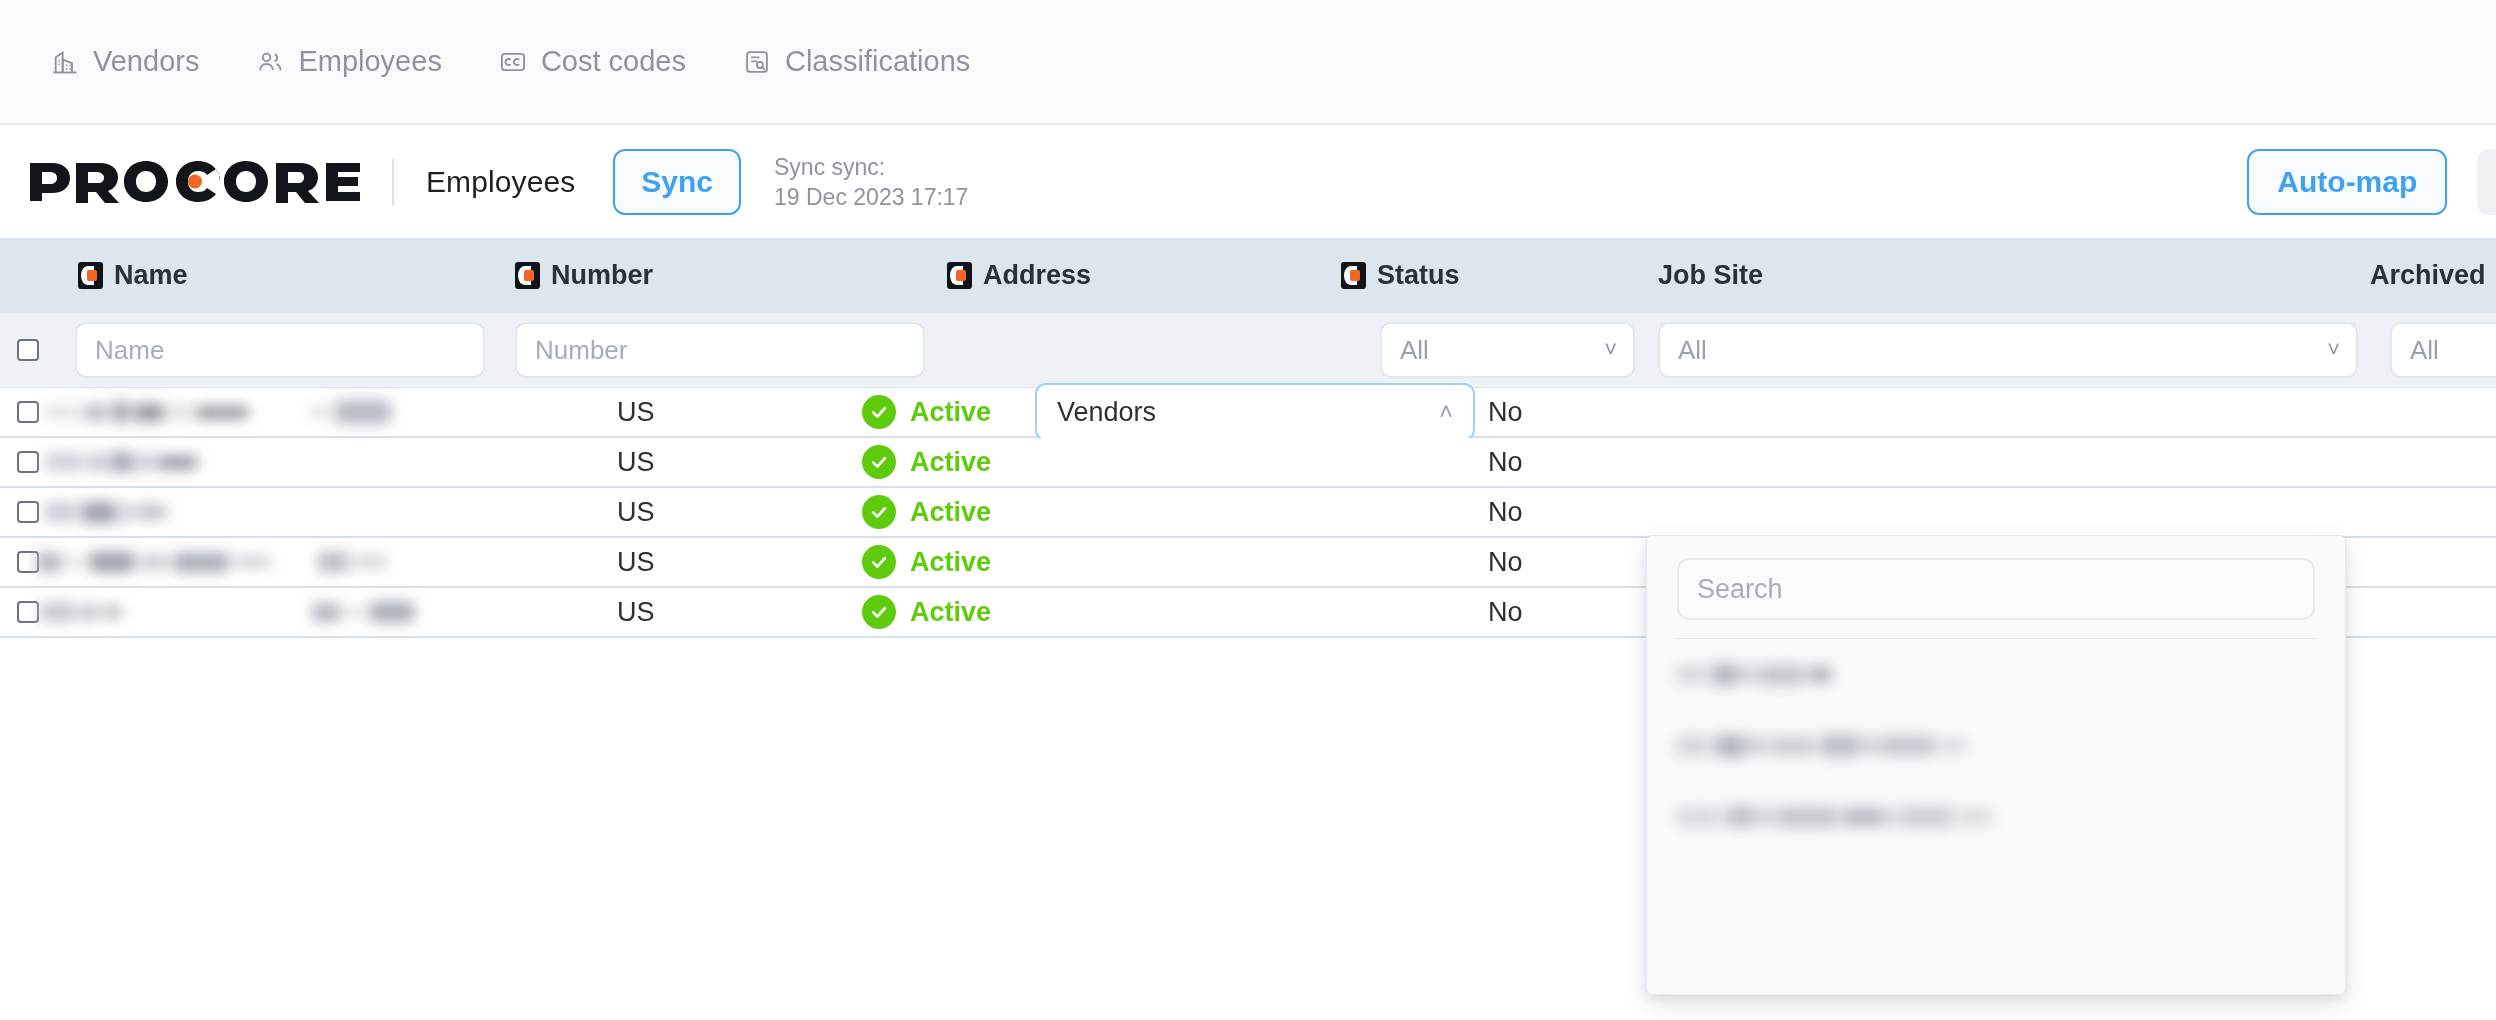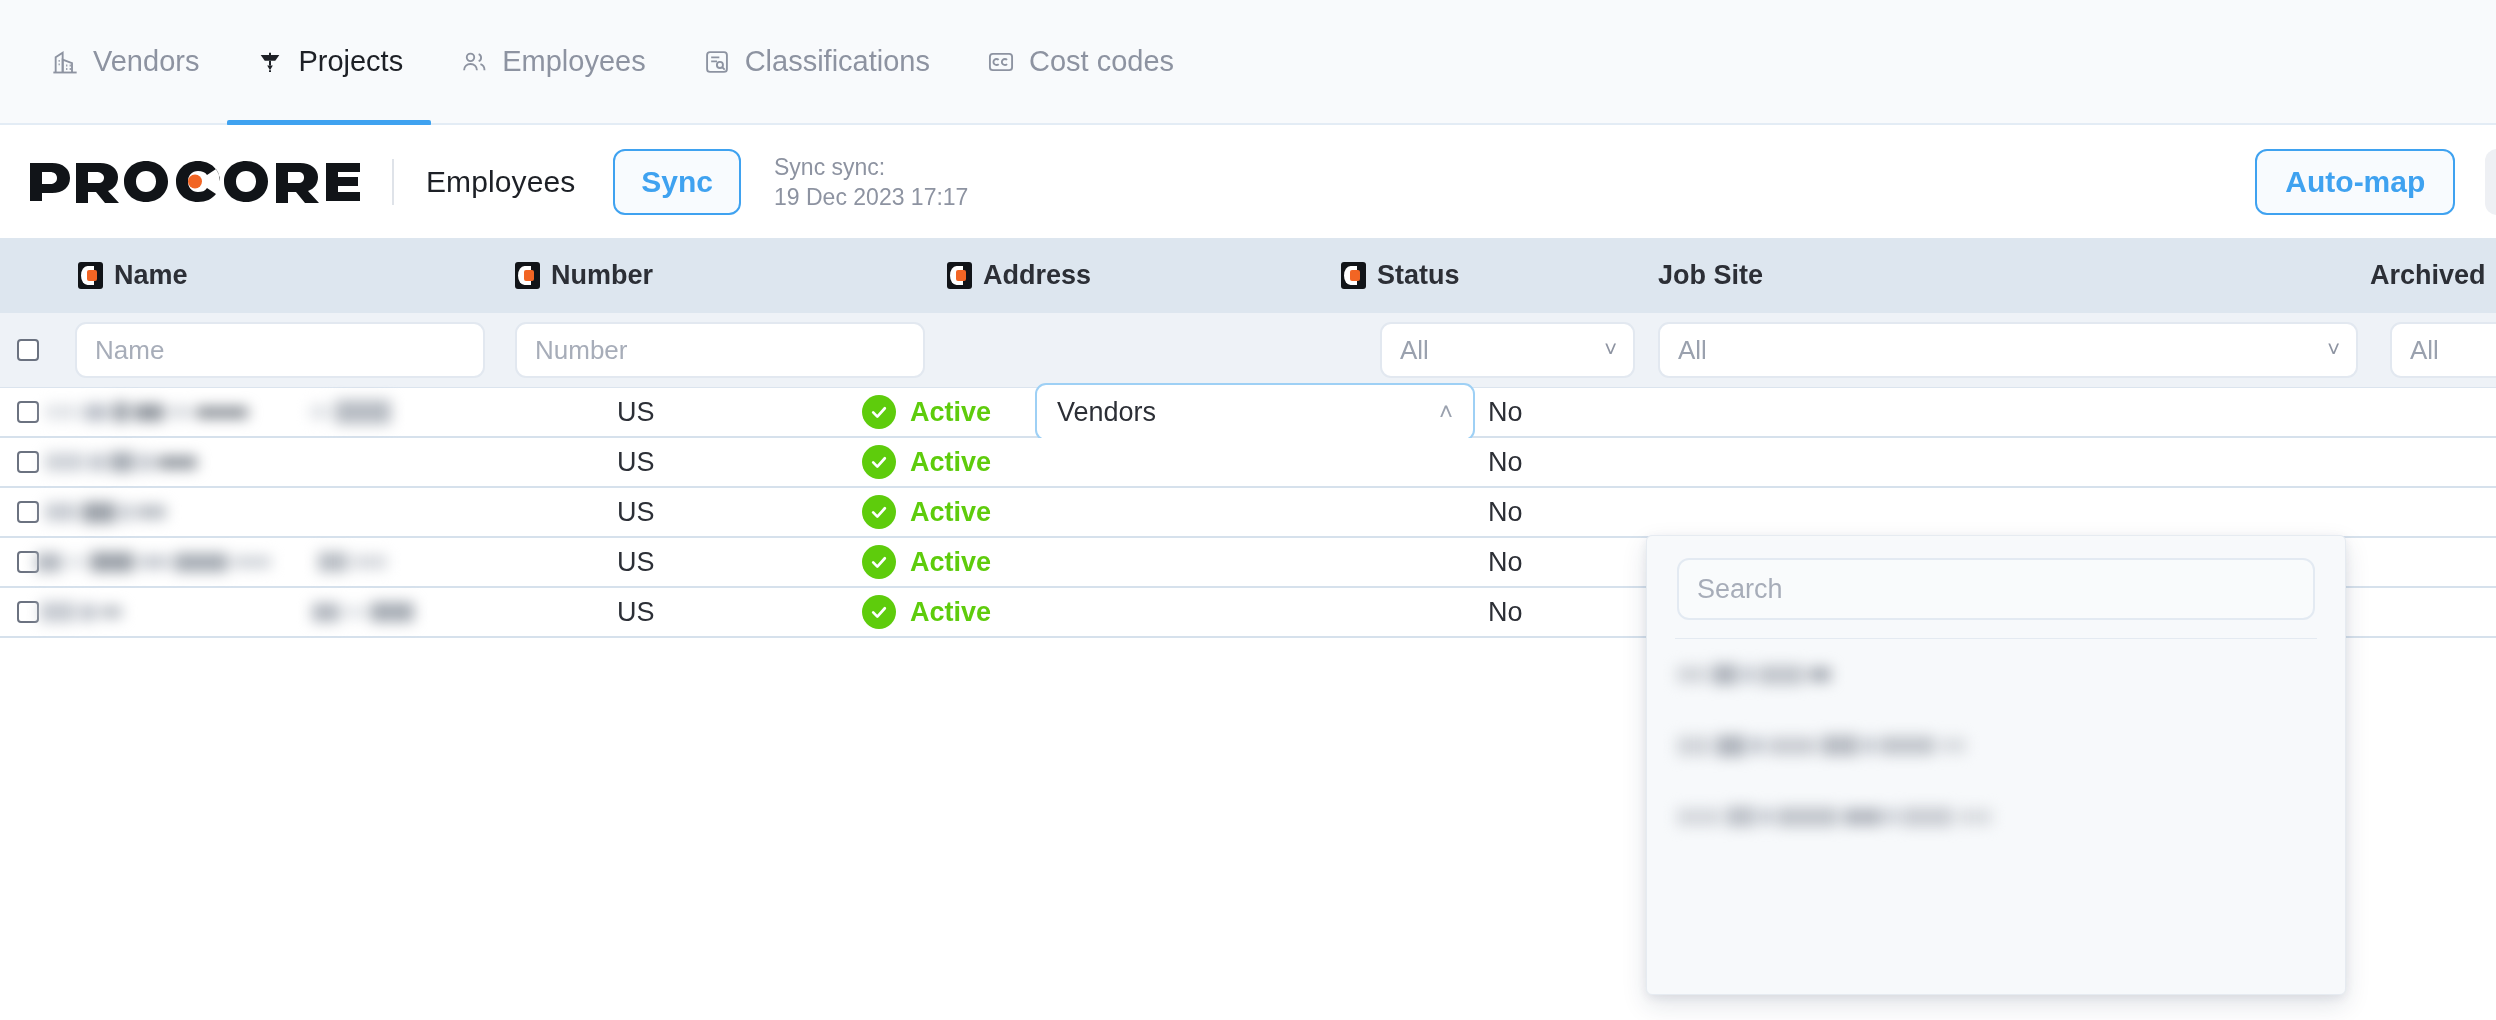--- a/index.html
+++ b/index.html
@@ -68,21 +68,21 @@
     cursor:pointer;
   }
   .lastsync{
     margin-left:33px;
     font-size:23px;
     line-height:30px;
     color:#8d93a1;
   }
   .right-actions{
     position:absolute; right:0; top:0; height:113px;
-    display:flex; align-items:center; gap:30px; padding-right:0;
+    display:flex; align-items:center; gap:30px; padding-right:8px;
   }
   .btn-outline{
     height:66px; padding:0 28px;
     border:2px solid #3fa2f0; border-radius:12px;
     background:#f8fbfe; color:#3fa2f0;
     font-size:30px; font-weight:bold;
     display:flex;align-items:center;justify-content:center;
     cursor:pointer; white-space:nowrap;
   }
   .btn-danger{
@@ -207,65 +207,53 @@
       <svg width="28" height="28" viewBox="0 0 24 24" fill="none" stroke="#8d93a1" stroke-width="1.6">
         <path d="M4 21V8l6-4v17"></path>
           <path d="M10 21V10l8 3v8"></path>
           <path d="M2 21h20"></path>
         <path d="M6.5 11h1M6.5 14h1M13 15h1M16 15h1M13 18h1M16 18h1"></path>
       </svg>
     </span>
     <span>Vendors</span>
   </div>
 
-  <div class="tab active">
-    <span class="ico">
-      <svg width="28" height="28" viewBox="0 0 24 24" fill="none" stroke="#1d2026" stroke-width="1.7">
-        <path d="M4 6h16l-3.5 5h-9L4 6z" fill="#1d2026" stroke="none"></path>
-        <path d="M12 4v2M12 11v4"></path>
-          <path d="M9.6 15h4.8l-2.4 4-2.4-4z" fill="#1d2026" stroke="none"></path>
-        <path d="M12 19v1.5"></path>
-      </svg>
-    </span>
-    <span>Projects</span>
-    <span class="underline"></span>
-  </div>
 
   <div class="tab">
     <span class="ico">
       <svg width="28" height="28" viewBox="0 0 24 24" fill="none" stroke="#8d93a1" stroke-width="1.6">
         <circle cx="9" cy="8" r="3.2"></circle>
           <path d="M3.5 19c0-3.2 2.5-5.3 5.5-5.3s5.5 2.1 5.5 5.3"></path>
         <path d="M16 5.3a3.2 3.2 0 0 1 0 6"></path>
           <path d="M17.5 13.9c2 .6 3.5 2.5 3.5 5.1"></path>
       </svg>
     </span>
     <span>Employees</span>
   </div>
 
   <div class="tab">
     <span class="ico">
       <svg width="28" height="28" viewBox="0 0 24 24" fill="none" stroke="#8d93a1" stroke-width="1.6">
+        <rect x="2.5" y="5" width="19" height="14" rx="2.5"></rect>
+        <path d="M10 10.2a2.6 2.6 0 1 0 0 3.6M17.2 10.2a2.6 2.6 0 1 0 0 3.6"></path>
+      </svg>
+    </span>
+    <span>Cost codes</span>
+  </div>
+
+  <div class="tab">
+    <span class="ico">
+      <svg width="28" height="28" viewBox="0 0 24 24" fill="none" stroke="#8d93a1" stroke-width="1.6">
         <rect x="3.5" y="3.5" width="17" height="17" rx="2.5"></rect>
         <path d="M7 8h7M7 11.5h5"></path>
           <circle cx="14.5" cy="14.5" r="2.6"></circle>
           <path d="M16.4 16.4 18.6 18.6"></path>
       </svg>
     </span>
     <span>Classifications</span>
-  </div>
-
-  <div class="tab">
-    <span class="ico">
-      <svg width="28" height="28" viewBox="0 0 24 24" fill="none" stroke="#8d93a1" stroke-width="1.6">
-        <rect x="2.5" y="5" width="19" height="14" rx="2.5"></rect>
-        <path d="M10 10.2a2.6 2.6 0 1 0 0 3.6M17.2 10.2a2.6 2.6 0 1 0 0 3.6"></path>
-      </svg>
-    </span>
-    <span>Cost codes</span>
   </div>
 
 </div>
 
 <div class="brandbar">
 
   <div class="procore-logo">
     <svg width="330" height="42" viewBox="0 0 330 42">
       <g fill="#111418">
         <path d="M0 2h22c11 0 18 6 18 15s-7 15-18 15H12v8H0V2zm12 9v12h8c4 0 7-2 7-6s-3-6-7-6h-8z"></path>

